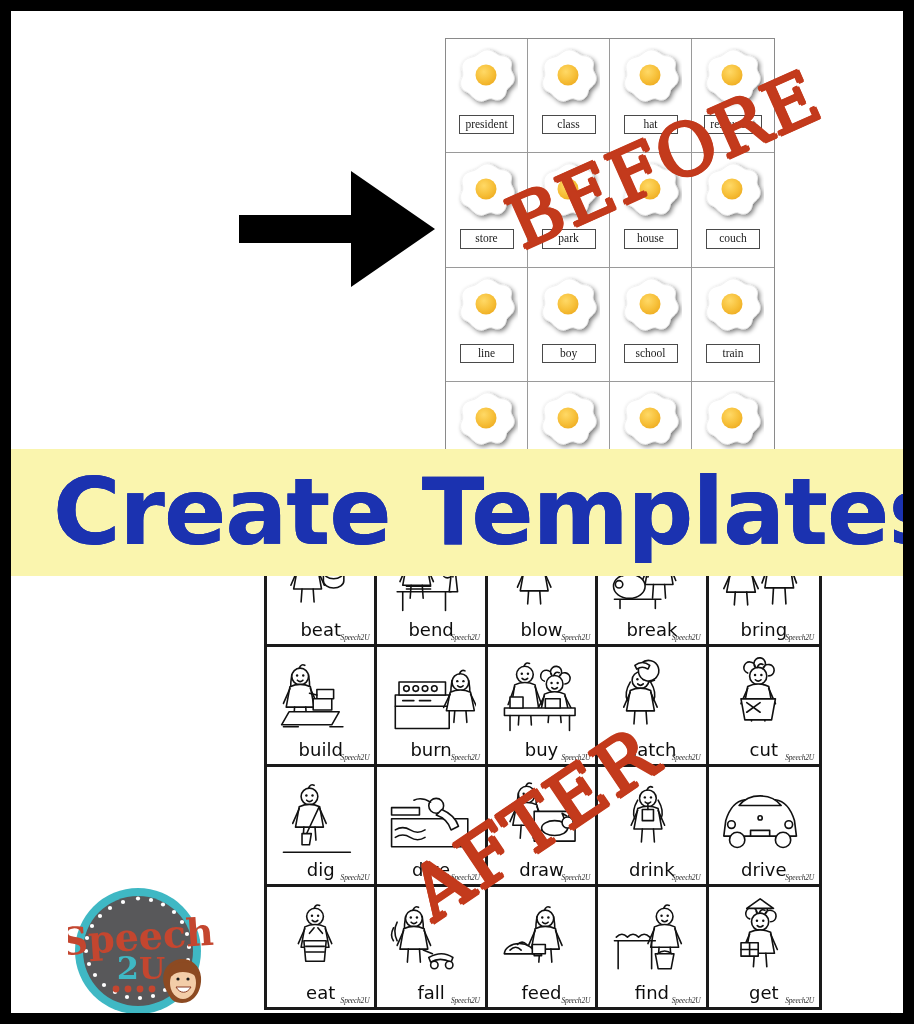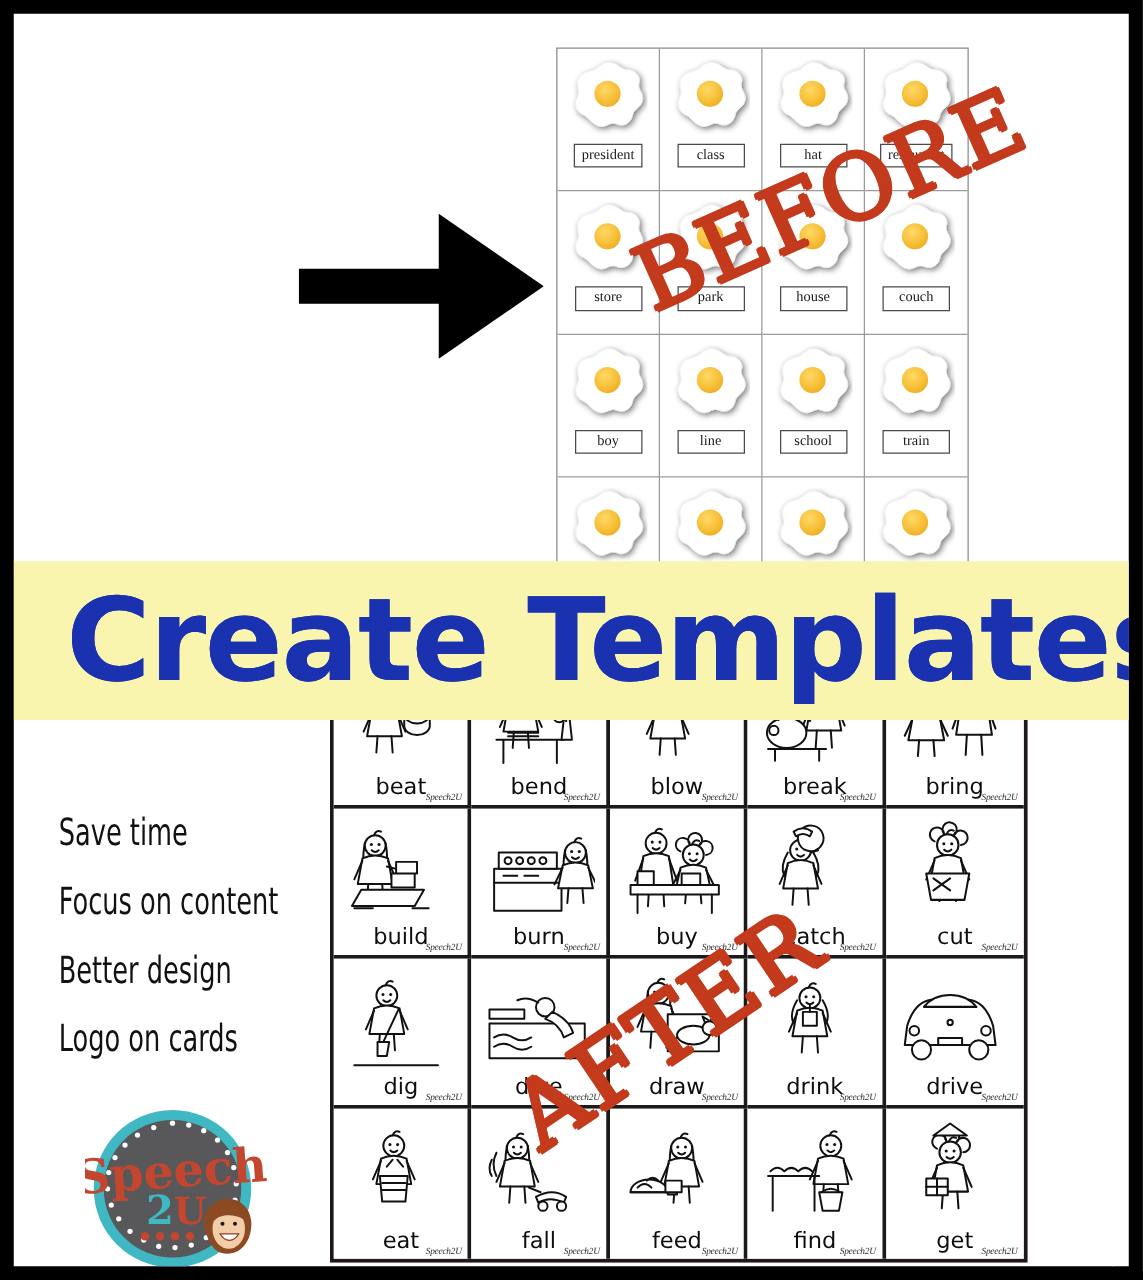--- a/index.html
+++ b/index.html
@@ -146,21 +146,21 @@
     -webkit-background-clip: text;
     background-clip: text;
     text-shadow: 0 0 0 #1B32B0;
   }
 
   
   #after-sheet {
     position: absolute;
     left: 253px; top: 513px;
     width: 558px; height: 486px;
-    background: #f9a8d4;
+    background: #14b8a6;
     border: 3px solid #1a1a1a;
     display: grid;
     grid-template-columns: repeat(5, 1fr);
     grid-template-rows: repeat(4, 1fr);
     z-index: 20;
   }
   .acell {
     border-right: 3px solid #1a1a1a;
     border-bottom: 3px solid #1a1a1a;
     position: relative;
@@ -522,50 +522,50 @@
       <stop offset="60%" stop-color="#F7C13B"></stop>
       <stop offset="100%" stop-color="#EFAE23"></stop>
     </radialGradient>
   </defs>
   <path filter="url(#eggshadow)" fill="#ffffff" stroke="#efefef" stroke-width="0.6" d="M31 3 C38 3 41 9 46 9 C52 9 57 14 55 20 C54 25 59 27 58 33
        C57 39 51 40 50 45 C49 51 43 55 37 52 C32 50 29 55 24 54
        C18 53 15 47 11 45 C5 43 3 36 6 31 C9 26 4 22 7 16
        C10 10 17 11 21 8 C25 5 27 3 31 3 Z"></path>
   <circle cx="30" cy="28" r="10.5" fill="url(#yolk)"></circle>
 </svg></div>
+          <div class="blabel">line</div>
+        </div>
+        <div class="bcell">
+          <div class="egg">
+<svg viewBox="0 0 62 62" xmlns="http://www.w3.org/2000/svg">
+  <defs>
+    <filter id="eggshadow" x="-40%" y="-40%" width="190%" height="190%">
+      <feGaussianBlur in="SourceAlpha" stdDeviation="2.6"></feGaussianBlur>
+      <feOffset dx="1.6" dy="1.8" result="o"></feOffset>
+      <feComponentTransfer in="o" result="s">
+        <feFuncA type="linear" slope="0.55"></feFuncA>
+      </feComponentTransfer>
+      <feMerge>
+                    <feMergeNode in="s"></feMergeNode>
+                    <feMergeNode in="SourceGraphic"></feMergeNode>
+                  </feMerge>
+    </filter>
+    <radialGradient id="yolk" cx="40%" cy="34%" r="70%">
+      <stop offset="0%" stop-color="#FFD966"></stop>
+      <stop offset="60%" stop-color="#F7C13B"></stop>
+      <stop offset="100%" stop-color="#EFAE23"></stop>
+    </radialGradient>
+  </defs>
+  <path filter="url(#eggshadow)" fill="#ffffff" stroke="#efefef" stroke-width="0.6" d="M31 3 C38 3 41 9 46 9 C52 9 57 14 55 20 C54 25 59 27 58 33
+       C57 39 51 40 50 45 C49 51 43 55 37 52 C32 50 29 55 24 54
+       C18 53 15 47 11 45 C5 43 3 36 6 31 C9 26 4 22 7 16
+       C10 10 17 11 21 8 C25 5 27 3 31 3 Z"></path>
+  <circle cx="30" cy="28" r="10.5" fill="url(#yolk)"></circle>
+</svg></div>
           <div class="blabel">boy</div>
-        </div>
-        <div class="bcell">
-          <div class="egg">
-<svg viewBox="0 0 62 62" xmlns="http://www.w3.org/2000/svg">
-  <defs>
-    <filter id="eggshadow" x="-40%" y="-40%" width="190%" height="190%">
-      <feGaussianBlur in="SourceAlpha" stdDeviation="2.6"></feGaussianBlur>
-      <feOffset dx="1.6" dy="1.8" result="o"></feOffset>
-      <feComponentTransfer in="o" result="s">
-        <feFuncA type="linear" slope="0.55"></feFuncA>
-      </feComponentTransfer>
-      <feMerge>
-                    <feMergeNode in="s"></feMergeNode>
-                    <feMergeNode in="SourceGraphic"></feMergeNode>
-                  </feMerge>
-    </filter>
-    <radialGradient id="yolk" cx="40%" cy="34%" r="70%">
-      <stop offset="0%" stop-color="#FFD966"></stop>
-      <stop offset="60%" stop-color="#F7C13B"></stop>
-      <stop offset="100%" stop-color="#EFAE23"></stop>
-    </radialGradient>
-  </defs>
-  <path filter="url(#eggshadow)" fill="#ffffff" stroke="#efefef" stroke-width="0.6" d="M31 3 C38 3 41 9 46 9 C52 9 57 14 55 20 C54 25 59 27 58 33
-       C57 39 51 40 50 45 C49 51 43 55 37 52 C32 50 29 55 24 54
-       C18 53 15 47 11 45 C5 43 3 36 6 31 C9 26 4 22 7 16
-       C10 10 17 11 21 8 C25 5 27 3 31 3 Z"></path>
-  <circle cx="30" cy="28" r="10.5" fill="url(#yolk)"></circle>
-</svg></div>
-          <div class="blabel">line</div>
         </div>
         <div class="bcell">
           <div class="egg">
 <svg viewBox="0 0 62 62" xmlns="http://www.w3.org/2000/svg">
   <defs>
     <filter id="eggshadow" x="-40%" y="-40%" width="190%" height="190%">
       <feGaussianBlur in="SourceAlpha" stdDeviation="2.6"></feGaussianBlur>
       <feOffset dx="1.6" dy="1.8" result="o"></feOffset>
       <feComponentTransfer in="o" result="s">
         <feFuncA type="linear" slope="0.55"></feFuncA>
@@ -1163,26 +1163,20 @@
             </svg>
           </div>
           <div class="alabel">get</div>
           <div class="awm">Speech2U</div>
         </div>
       </div>
 
   <div id="banner" style="background: rgb(250, 245, 174);"></div>
   <div id="banner-title" style="color: rgb(27, 50, 176);">Create Templates</div>
 
-  <div id="benefits">
-    <div class="benefit">Save time</div>
-    <div class="benefit">Focus on content</div>
-    <div class="benefit">Better design</div>
-    <div class="benefit">Logo on cards</div>
-  </div>
 
   <div id="after-mark" style="color: rgb(195, 58, 28);">AFTER</div>
 
   <div id="logo">
     <svg viewBox="0 0 148 136" xmlns="http://www.w3.org/2000/svg">
       <circle cx="70" cy="66" r="63" fill="#3FB8C4"></circle>
       <circle cx="70" cy="66" r="55" fill="#58585A"></circle>
       <g fill="#ffffff">
         <circle cx="70" cy="13.5" r="2.1"></circle>
             <circle cx="83" cy="15" r="2.1"></circle>

